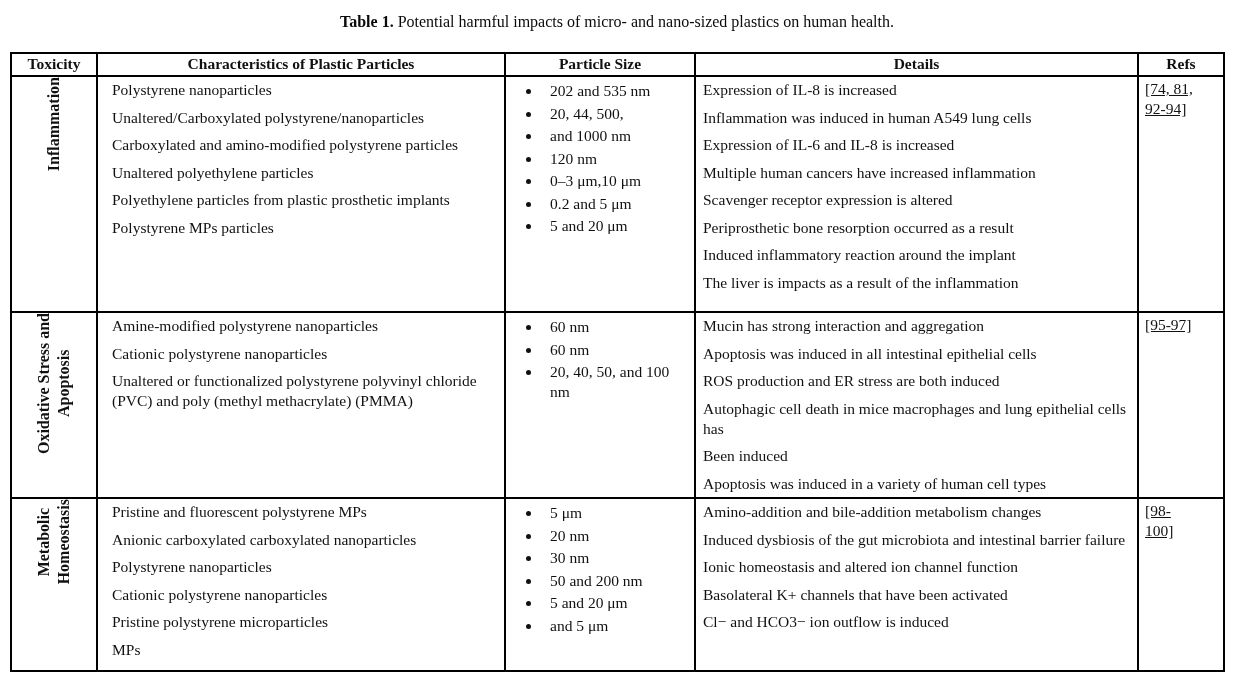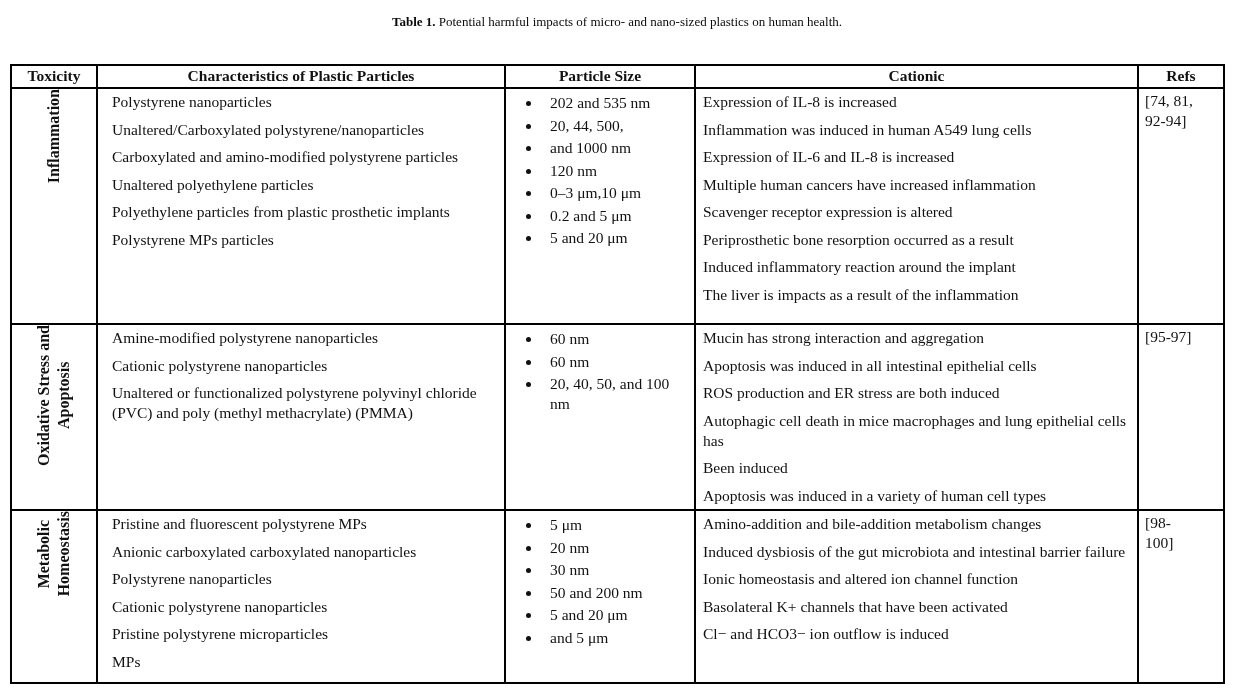--- a/index.html
+++ b/index.html
@@ -9,29 +9,29 @@
     font-family: "Liberation Serif", "DejaVu Serif", serif;
     color: #111111;
     overflow: hidden;
   }
   .page { width: 1234px; height: 692px; position: relative; }
 
   .caption {
     position: absolute;
     top: 10px; left: 0; width: 100%;
     text-align: center;
-    font-size: 13px;
+    font-size: 16px;
     line-height: 24px;
     color: #0a0a0a;
   }
   .caption .bold { font-weight: bold; }
 
   table.tbl {
     position: absolute;
-    top: 64px; left: 10px;
+    top: 52px; left: 10px;
     width: 1213px;
     border-collapse: collapse;
     table-layout: fixed;
     font-size: 15.5px;
   }
   table.tbl th, table.tbl td {
     border: 2px solid #000000;
     vertical-align: top;
     background: #ffffff;
   }
@@ -61,21 +61,21 @@
     font-weight: bold;
     font-size: 16px;
     line-height: 1.25;
     text-align: center;
     white-space: nowrap;
   }
 
   td.chars-cell   { padding: 3px 16px 3px 14px; }
   td.details-cell { padding: 3px 3px 3px 7px;  }
   td.size-cell    { padding: 4px 4px 9px 6px;  }
-  td.refs-cell    { padding: 2px 4px 2px 6px;  }
+  td.refs-cell    { padding: 2px 4px 2px 6px; text-decoration: underline;  }
 
   .para {
     line-height: 20px;
     margin-bottom: 7.5px;
   }
   .para:last-child { margin-bottom: 0; }
 
   ul.bullets {
     list-style: disc outside;
     padding-left: 30px;
@@ -108,21 +108,21 @@
       <col style="width:408px">
       <col style="width:190px">
       <col style="width:443px">
       <col style="width:86px">
     </colgroup>
     <thead>
       <tr class="header-row">
         <th>Toxicity</th>
         <th>Characteristics of Plastic Particles</th>
         <th>Particle Size</th>
-        <th>Cationic</th>
+        <th>Details</th>
         <th>Refs</th>
       </tr>
     </thead>
     <tbody>
 
       <tr class="body-row-0">
         <td class="toxicity-cell">
           <div class="vertical"><div>Inflammation</div></div>
         </td>
         <td class="chars-cell">

